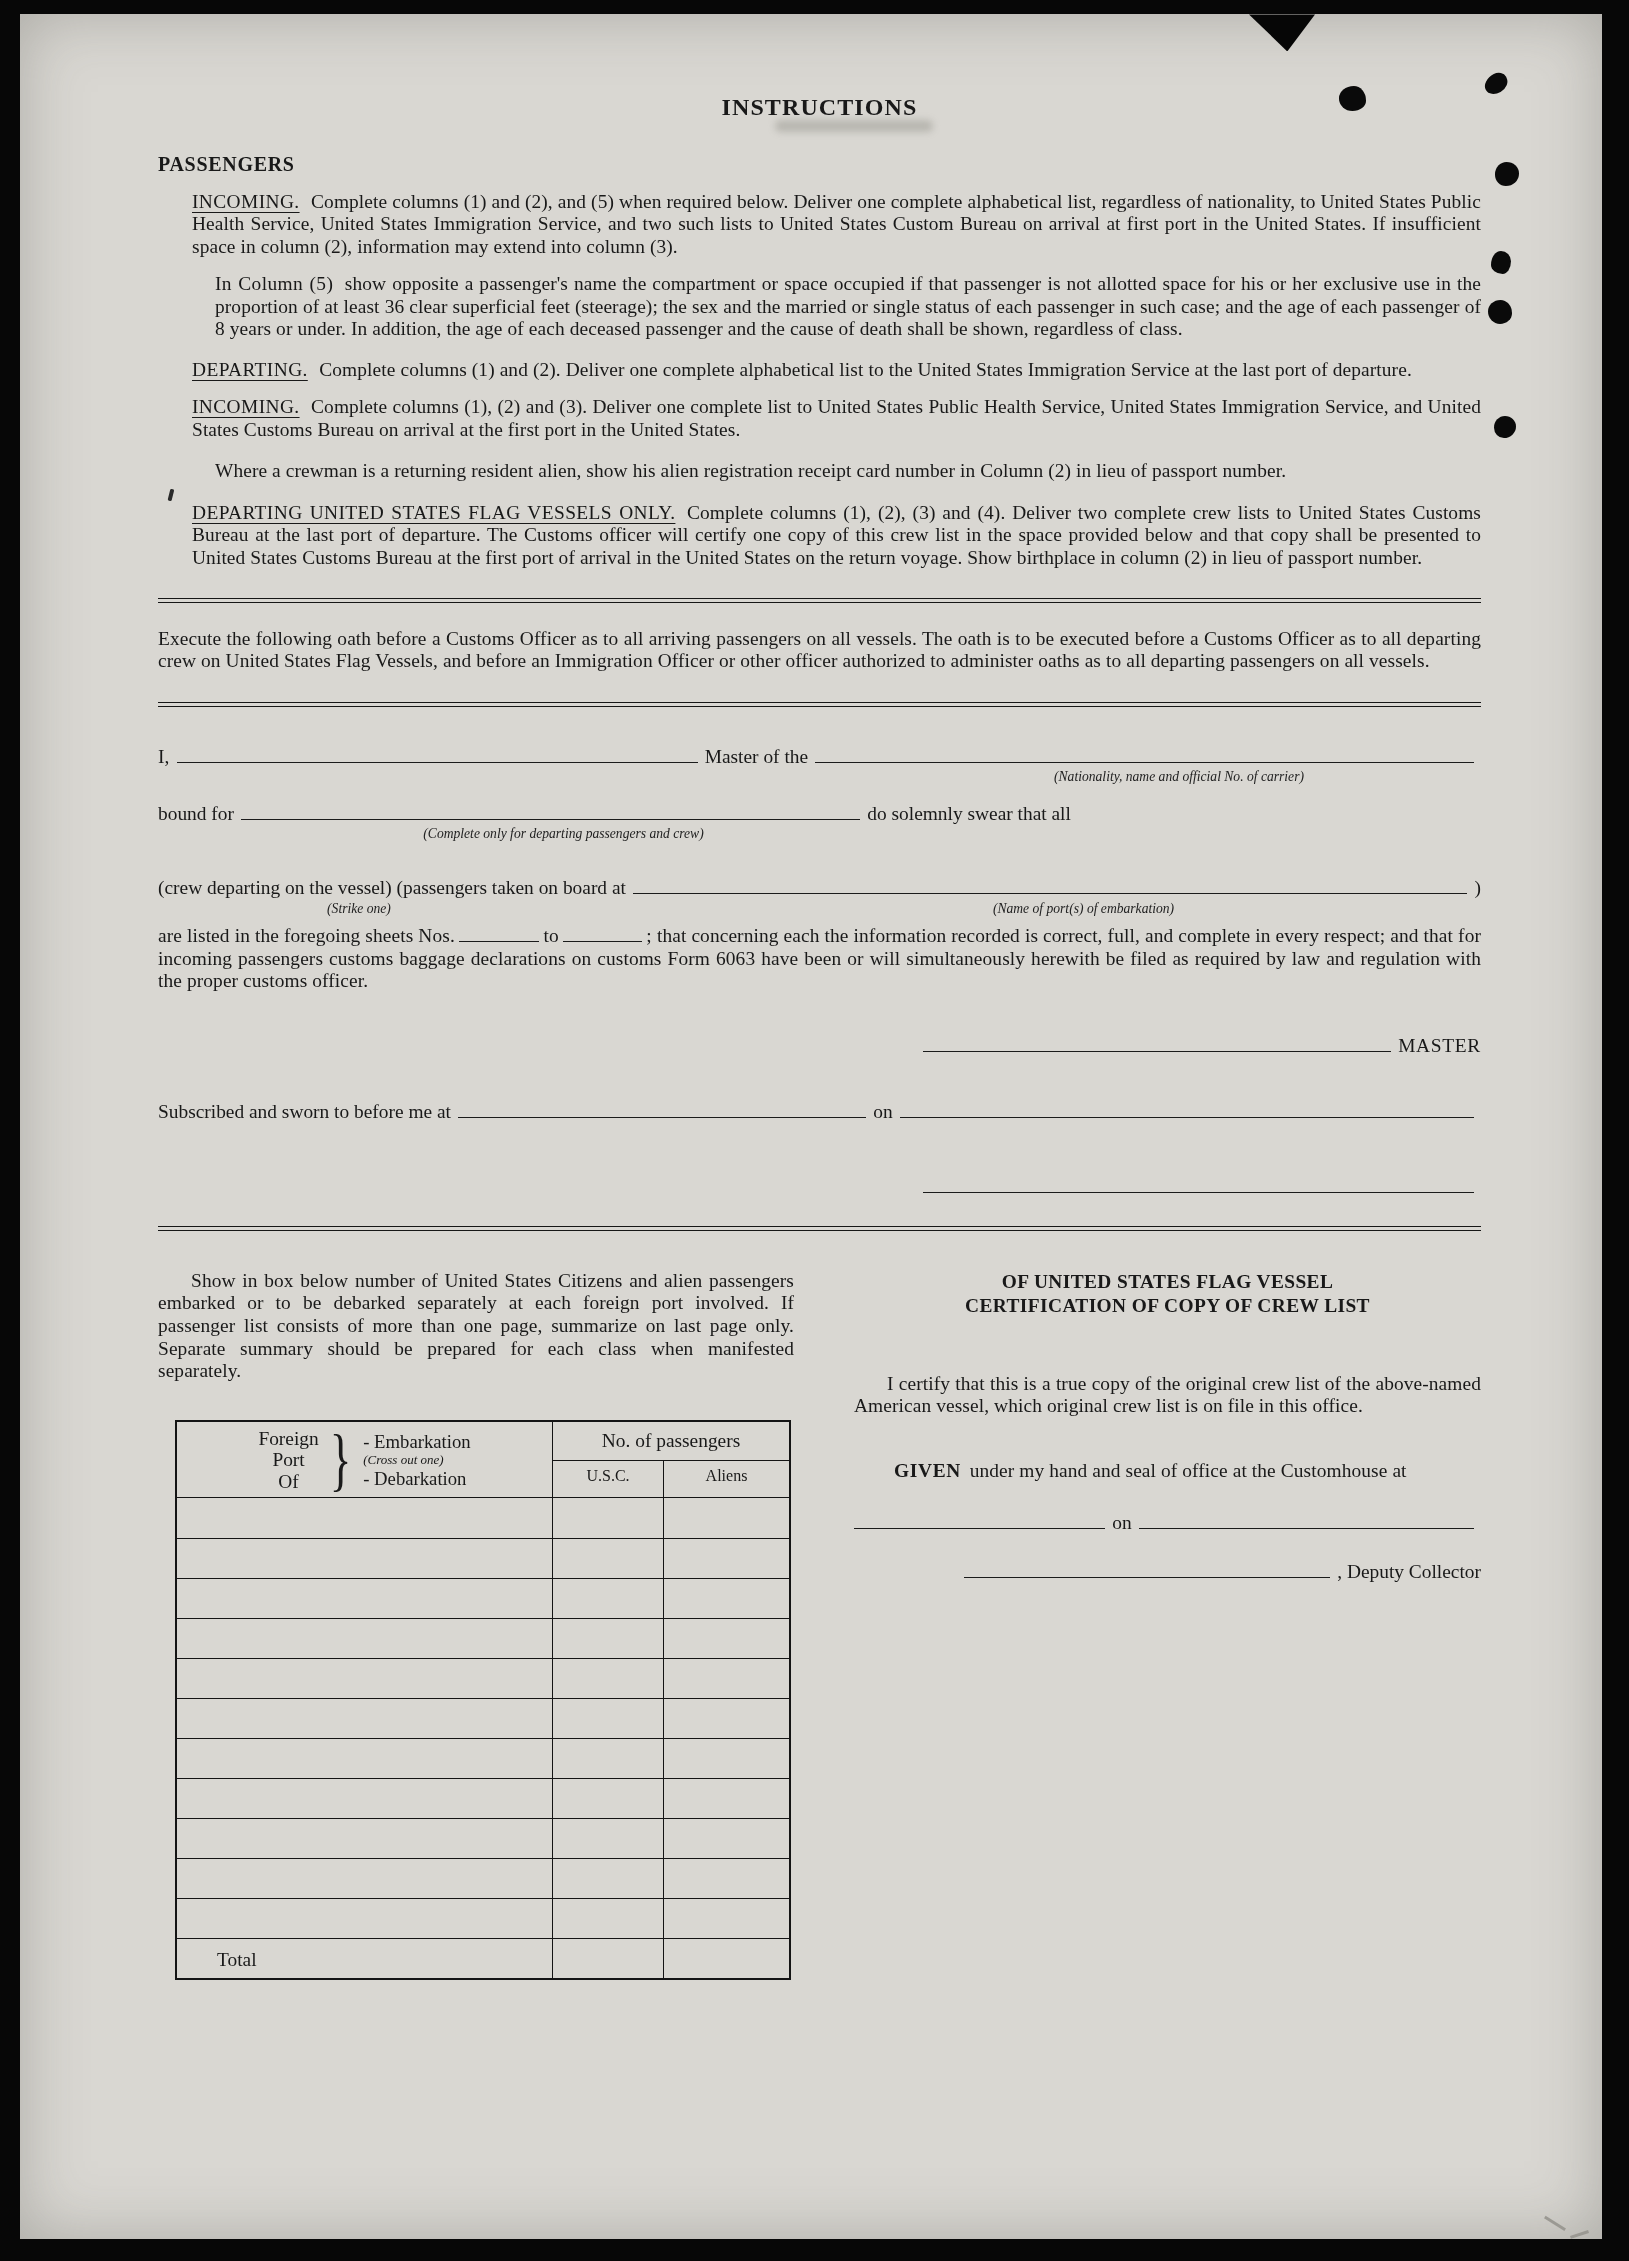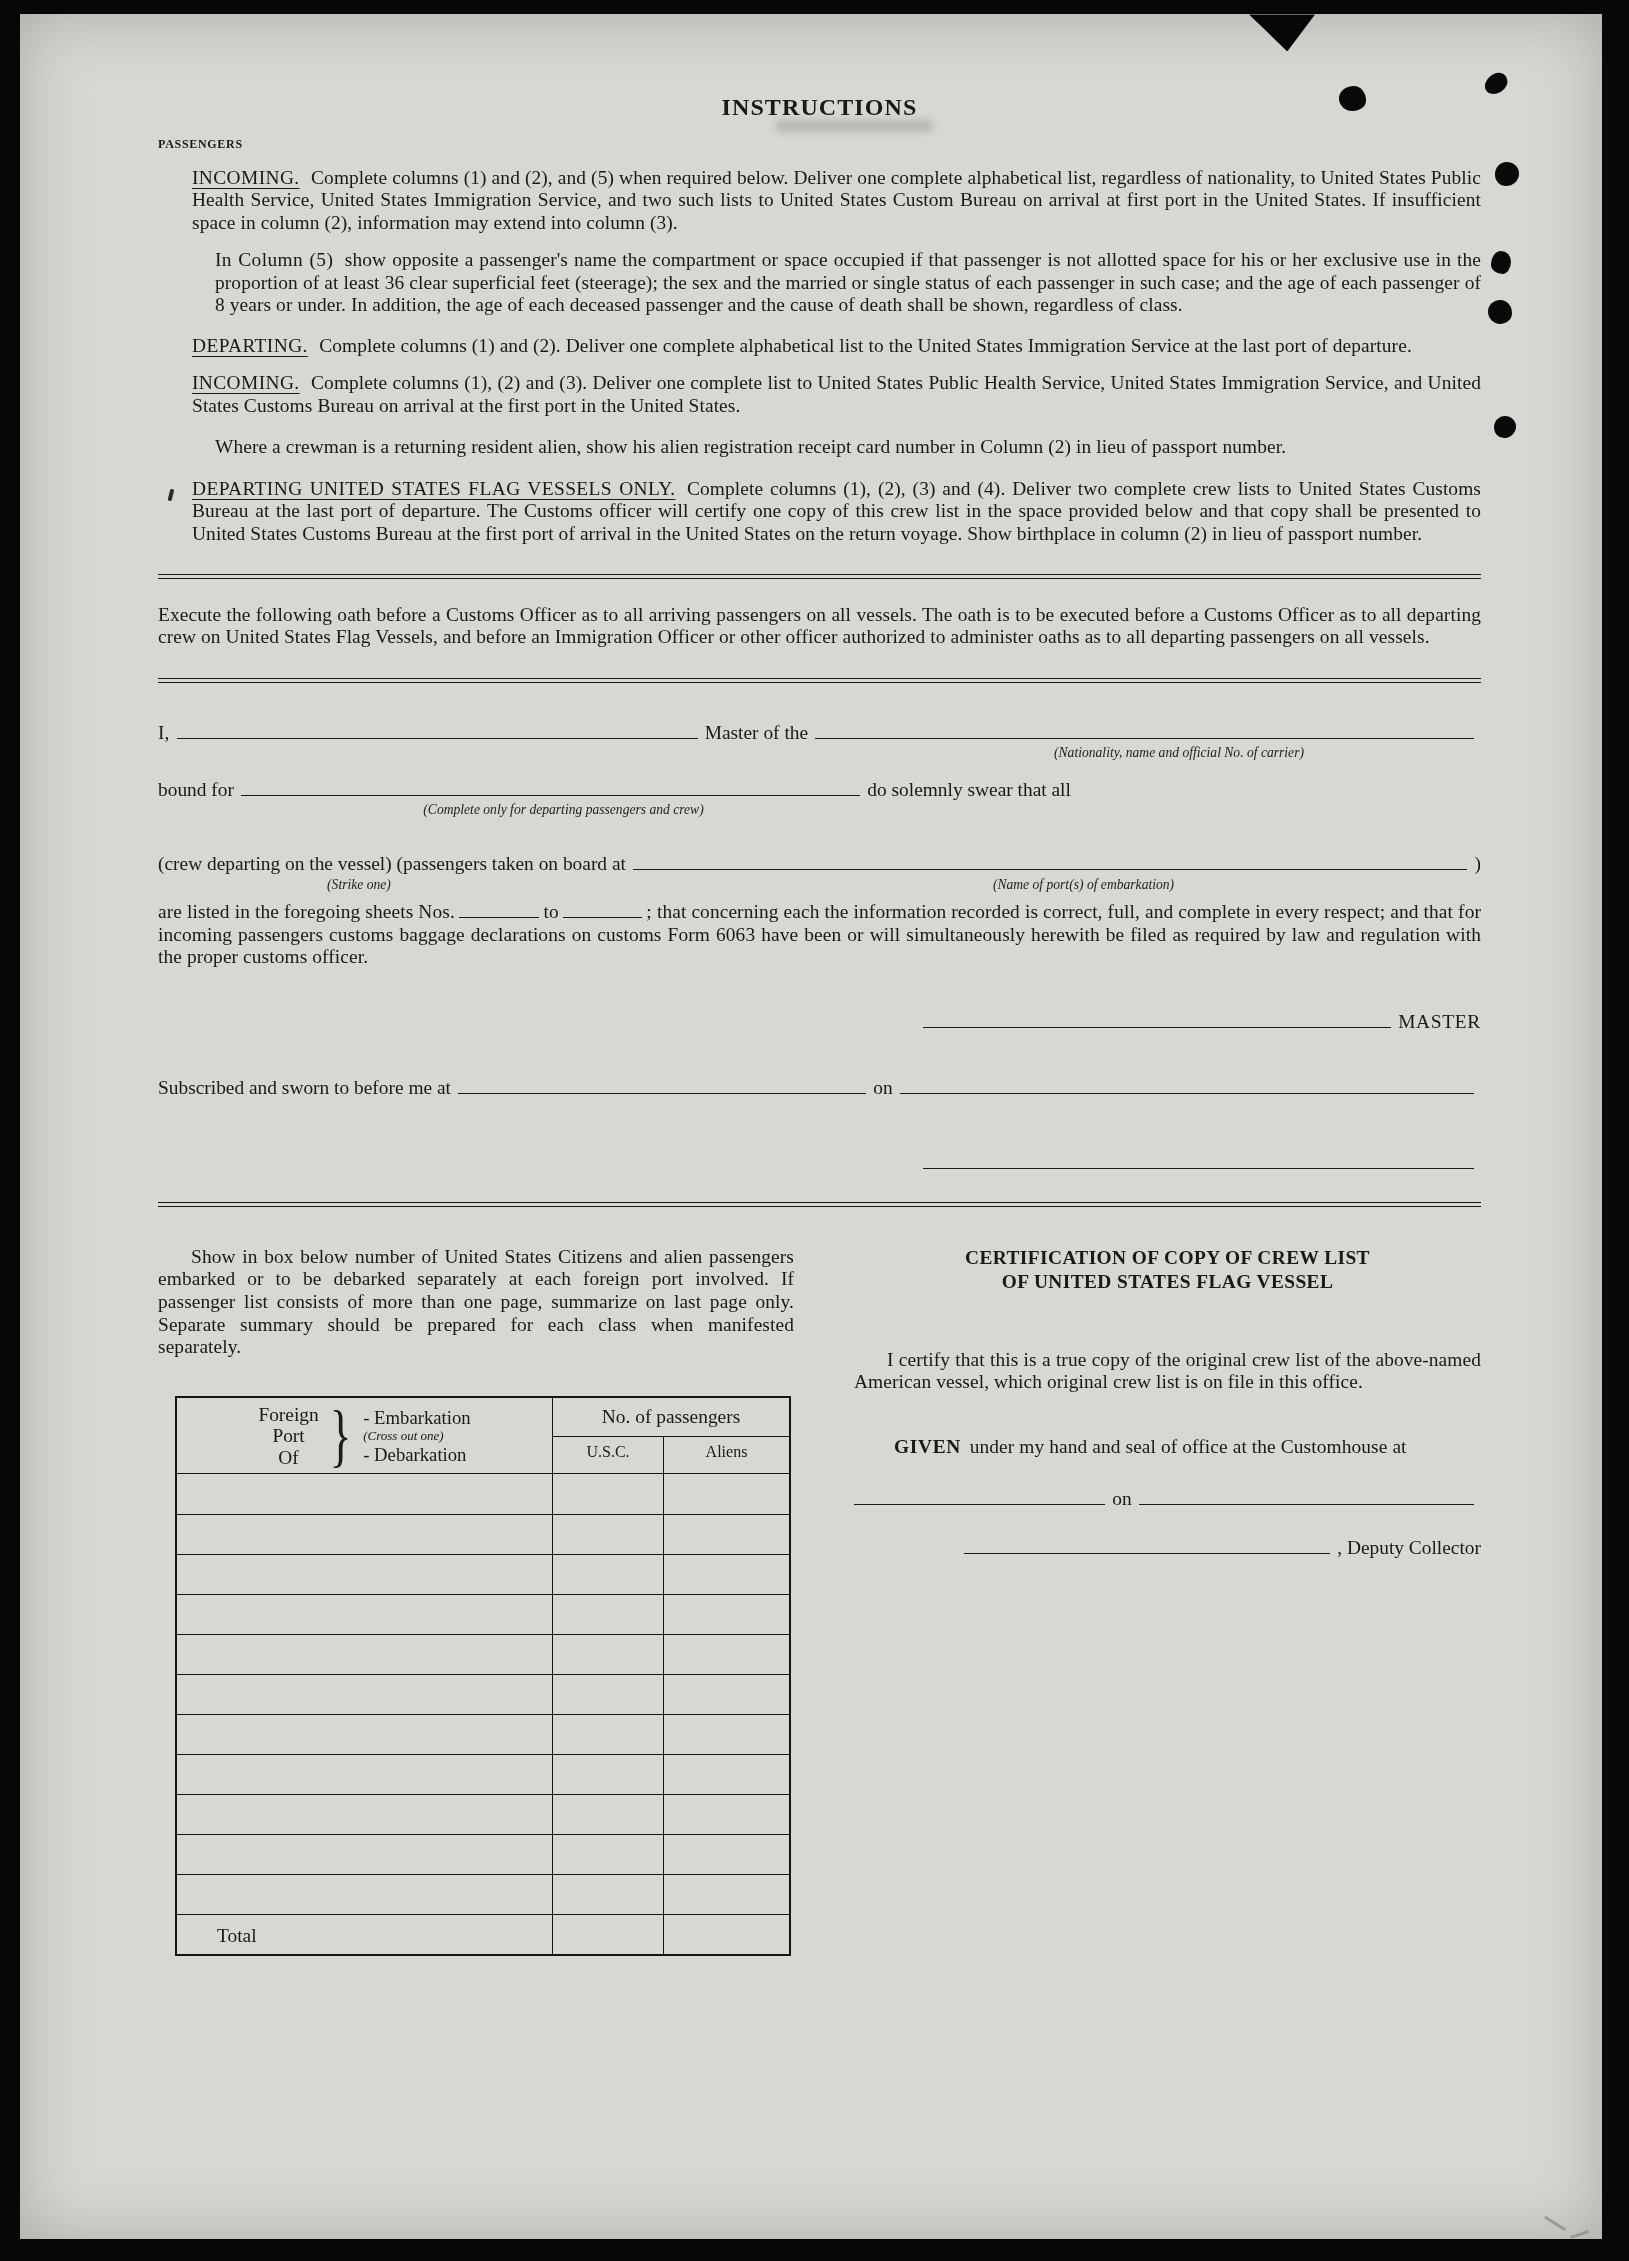--- a/index.html
+++ b/index.html
@@ -13,21 +13,21 @@
   }
   .paper {
     position:absolute; left:20px; top:14.4px;
     width:1582px; height:2225px;
     background:#d9d7d2;
     box-shadow: inset 0 0 65px rgba(90,88,82,.35);
   }
   .content { position:relative; padding:80px 121px 0 138px; }
 
   .title { font-size:24px; font-weight:bold; text-align:center; letter-spacing:1.1px; }
-  .heading { font-size:12px; font-weight:bold; letter-spacing:0.7px; margin-top:16px; }
+  .heading { font-size:20px; font-weight:bold; letter-spacing:0.7px; margin-top:32px; }
 
   .para { font-size:19.4px; line-height:22.6px; text-align:justify; letter-spacing:0.1px; }
   .lead { font-weight:normal; margin-right:11.5px; letter-spacing:0.4px; }
   .lead.u { text-decoration:underline; text-underline-offset:3.6px; text-decoration-thickness:1.4px; }
 
   .ind1 { margin-left:34px; }
   .ind2 { margin-left:57px; }
   .mt-s { margin-top:14.4px; }
   .mt-m { margin-top:18.7px; }
   .mt-l { margin-top:29px; }
@@ -286,22 +286,22 @@
           <div class="trow total">
             <div class="c1">Total</div>
             <div class="c2"></div>
               <div class="c3"></div>
           </div>
         </div>
       </div>
 
       <div class="bcol-right">
         <div class="cert-title">
+          <div>OF UNITED STATES FLAG VESSEL</div>
           <div>CERTIFICATION OF COPY OF CREW LIST</div>
-          <div>OF UNITED STATES FLAG VESSEL</div>
         </div>
 
         <p class="para cert-body">I certify that this is a true copy of the original crew list of the above-named American vessel, which original crew list is on file in this office.</p>
 
         <p class="para given-para">
           <span class="given-lead">GIVEN</span><span>under my hand and seal of office at the Customhouse at</span>
         </p>
 
         <div class="fline cert-online">
           <span class="fillw" style="width:251px; margin-left:0;"></span>

